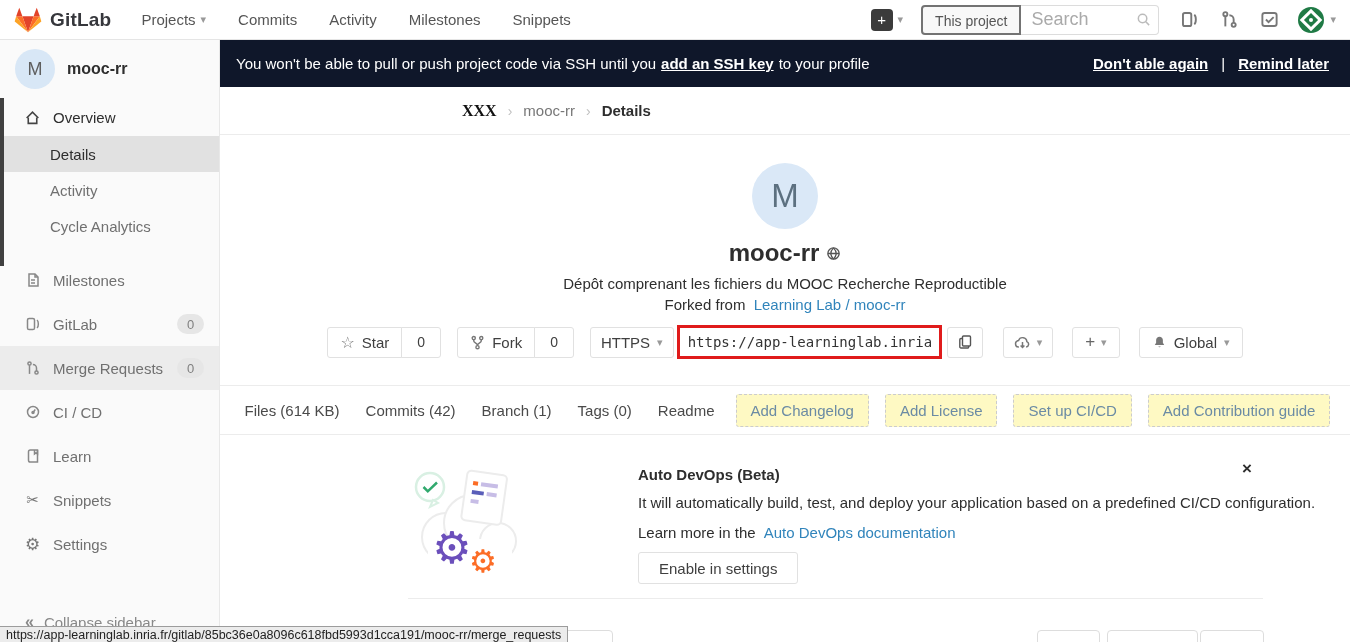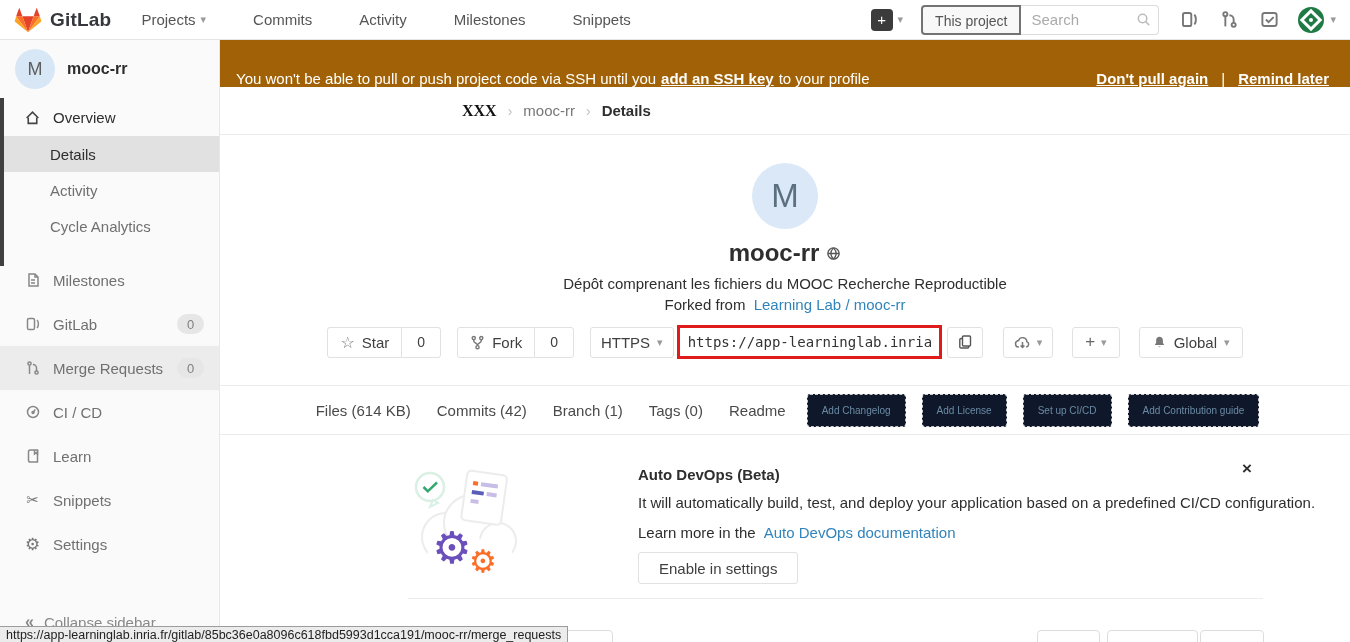--- a/index.html
+++ b/index.html
@@ -4,41 +4,41 @@
 <style>
   * { margin:0; padding:0; box-sizing:border-box; }
   html,body { width:1350px; height:642px; overflow:hidden; font-family:"Liberation Sans", sans-serif; background:#fff; }
   .screen { position:absolute; top:0; left:0; width:1350px; height:642px; }
 
   
   .navbar { position:absolute; top:0; left:0; width:1350px; height:40px; background:#fff; border-bottom:1px solid #e5e5e5; display:flex; align-items:center; z-index:5; }
   .logo { margin-left:14px; display:flex; align-items:center; }
   .logo svg { width:28px; height:26px; }
   .logo-text { margin-left:8px; font-size:19px; font-weight:700; color:#36373c; letter-spacing:.2px; }
-  .nav-links { display:flex; align-items:center; margin-left:30px; gap:47px; }
+  .nav-links { display:flex; align-items:center; margin-left:30px; gap:32px; }
   .nav-link { font-size:15px; color:#555; cursor:pointer; display:flex; align-items:center; gap:5px; }
   .caret { font-size:11px; color:#999; }
   .nav-right { margin-left:auto; display:flex; align-items:center; padding-right:14px; }
   .plus-btn { width:22px; height:22px; background:#3b3b3b; border-radius:4px; color:#fff; font-size:15px; display:flex; align-items:center; justify-content:center; }
   .plus-caret { margin-left:5px; }
   .scope-search { display:flex; align-items:center; margin-left:18px; }
   .scope { height:30px; line-height:28px; padding:0 12px; background:#f8f8f8; border:2px solid #737373; border-radius:4px 0 0 4px; font-size:14px; color:#555; }
   .search-wrap { position:relative; }
-  .search-input { height:30px; width:138px; border:1px solid #dcdcdc; border-left:none; border-radius:0 4px 4px 0; padding:0 28px 0 10px; font-size:15px; color:#333; font-family:"Liberation Sans",sans-serif; outline:none; }
+  .search-input { height:30px; width:138px; border:1px solid #dcdcdc; border-left:none; border-radius:0 4px 4px 0; padding:0 28px 0 10px; font-size:18px; color:#333; font-family:"Liberation Sans",sans-serif; outline:none; }
   .search-input::placeholder { color:#aaa; }
   .search-icon { position:absolute; right:8px; top:7px; }
   .nav-ico { margin-left:21px; display:flex; align-items:center; }
   .avatar-wrap { margin-left:19px; display:flex; align-items:center; }
   .identicon { width:26px; height:26px; border-radius:50%; background:#1f7a45; position:relative; overflow:hidden; }
   .identicon .d1 { position:absolute; inset:5px; background:#fff; transform:rotate(45deg); }
   .identicon .d2 { position:absolute; inset:8px; background:#1f7a45; transform:rotate(45deg); }
   .identicon .d3 { position:absolute; inset:11px; background:#fff; border-radius:50%; }
 
   
-  .banner { position:absolute; top:40px; left:220px; width:1130px; height:47px; background:#a16207; color:#fff; display:flex; align-items:flex-end; padding:0 16px; font-size:15px; z-index:3; }
+  .banner { position:absolute; top:40px; left:220px; width:1130px; height:47px; background:#0f172a; color:#fff; display:flex; align-items:center; padding:0 16px; font-size:15px; z-index:3; }
   .banner a, .banner .blink { color:#fff; font-weight:700; text-decoration:underline; cursor:pointer; }
   .banner .blink { margin:0 5px; }
   .banner-right { margin-left:auto; display:flex; align-items:center; gap:8px; white-space:nowrap; }
 
   
   .sidebar { position:absolute; top:40px; left:0; width:220px; height:602px; background:#fafafa; border-right:1px solid #e8e8e8; z-index:2; }
   .side-head { height:58px; display:flex; align-items:center; padding-left:15px; }
   .proj-avatar { width:40px; height:40px; border-radius:50%; background:#d8e7f6; color:#5e5e5e; font-size:18px; display:flex; align-items:center; justify-content:center; }
   .proj-name { margin-left:12px; font-size:16px; font-weight:600; color:#2e2e2e; }
   .active-strip { position:absolute; left:0; top:58px; width:4px; height:168px; background:#404040; }
@@ -79,21 +79,21 @@
   .proto-btn { padding:0 10px; gap:7px; margin-left:16px; }
   .url-input { margin-left:3px; width:265px; height:34px; border:3px solid #e01b1b; padding:0 8px; font-family:"DejaVu Sans Mono","Liberation Mono",monospace; font-size:14px; color:#333; outline:none; }
   .copy-btn { margin-left:5px; width:36px; }
   .dl-btn { padding:0 10px; gap:6px; margin-left:20px; }
   .plus2-btn { padding:0 12px; gap:6px; }
   .bell-btn { padding:0 12px; gap:7px; }
   .plus-glyph { font-size:17px; color:#666; }
 
   .stats-row { margin-top:26px; height:50px; border-top:1px solid #ececec; border-bottom:1px solid #ececec; display:flex; align-items:center; justify-content:center; }
   .stat-link { font-size:15px; color:#4a4a4a; cursor:pointer; margin:0 13px; }
-  .btn-dashed { border:1px dashed #ccc; border-radius:3px; color:#6b8ba4; font-size:10px; height:33px; display:inline-flex; align-items:center; padding:0 14px; margin:0 8px; cursor:pointer; background:#0f172a; }
+  .btn-dashed { border:1px dashed #ccc; border-radius:3px; color:#6b8ba4; font-size:15px; height:33px; display:inline-flex; align-items:center; padding:0 14px; margin:0 8px; cursor:pointer; background:#fef9c3; }
   .btn-dashed:first-of-type { margin-left:18px; }
 
   .illus { position:absolute; left:188px; top:370px; width:120px; height:120px; }
   .devops-title { position:absolute; left:418px; top:379px; font-size:15px; font-weight:700; color:#2e2e2e; }
   .devops-close { position:absolute; left:1022px; top:372px; font-size:17px; font-weight:700; color:#2e2e2e; cursor:pointer; }
   .devops-body { position:absolute; left:418px; top:407px; font-size:15px; color:#2e2e2e; }
   .devops-learn { position:absolute; left:418px; top:437px; font-size:15px; color:#2e2e2e; }
   .devops-learn a { color:#3084bb; text-decoration:none; cursor:pointer; margin-left:4px; }
   .devops-btn { position:absolute; left:418px; top:465px; padding:0 20px; height:32px; }
   .devops-border { position:absolute; left:188px; top:511px; width:855px; height:1px; background:#ececec; }
@@ -179,21 +179,21 @@
             <span class="d3"></span>
           </span>
         <span class="caret" style="margin-left:6px">▾</span>
       </span>
     </div>
   </div>
 
   <div class="banner">
     <span><span>You won't be able to pull or push project code via SSH until you</span><span class="blink">add an SSH key</span><span>to your profile</span></span>
     <span class="banner-right">
-      <span class="blink">Don't pull again</span>
+      <span class="blink">Don't able again</span>
       <span>|</span>
       <span class="blink">Remind later</span>
     </span>
   </div>
 
   <div class="sidebar">
     <div class="side-head">
       <span class="proj-avatar">M</span>
       <span class="proj-name">mooc-rr</span>
     </div>

